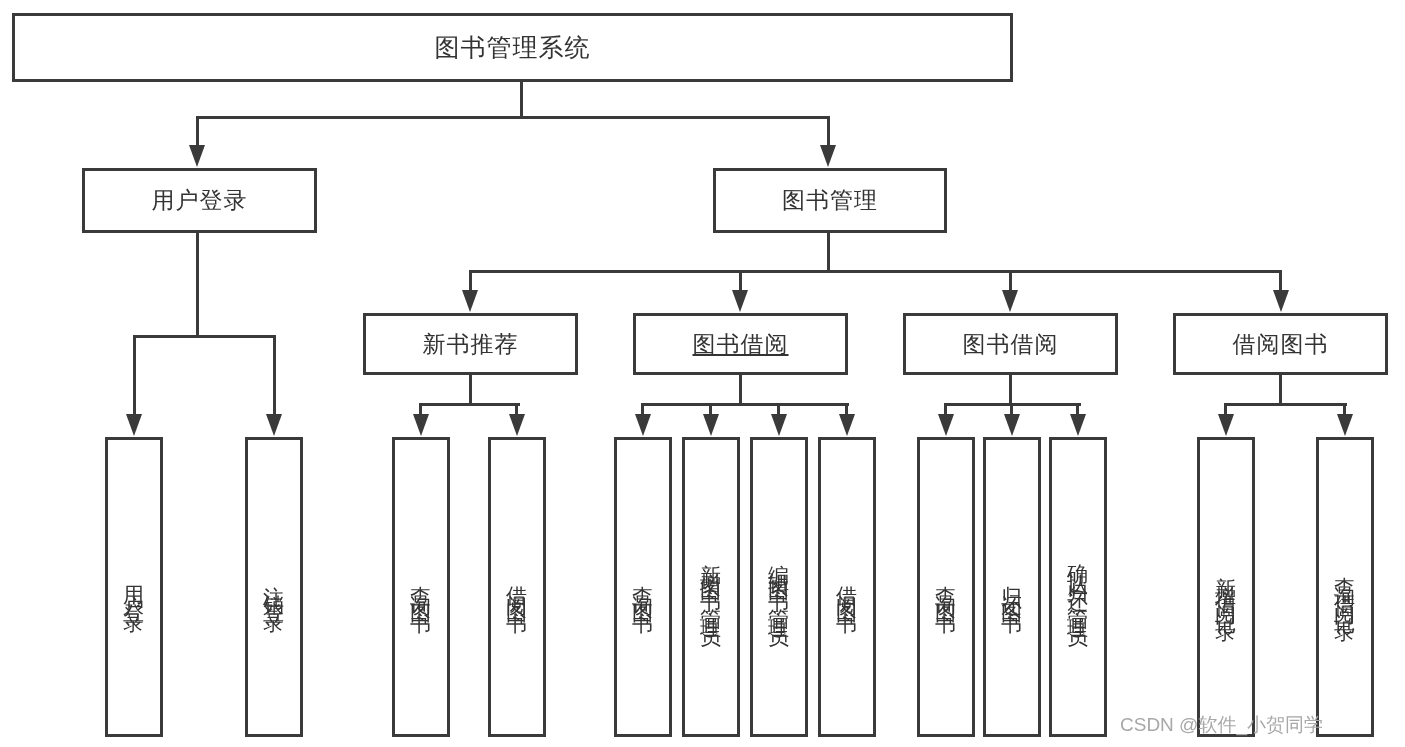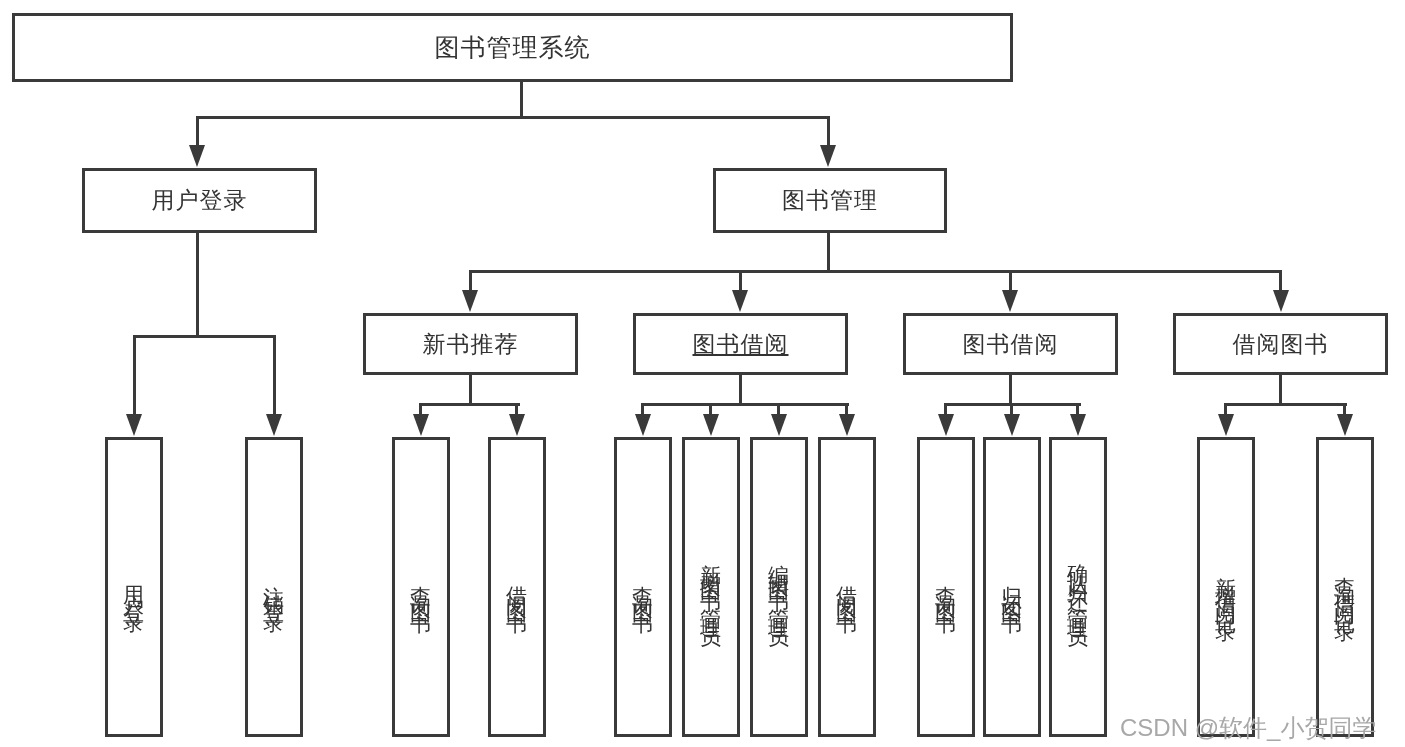--- a/index.html
+++ b/index.html
@@ -44,21 +44,21 @@
   .arw{
     position:absolute;width:0;height:0;
     border-left:8px solid transparent;
     border-right:8px solid transparent;
     border-top:22px solid var(--line);
     z-index:2;
   }
   .watermark{
     position:absolute;
     left:1120px;top:712px;
-    font-size:24px;
+    font-size:19px;
     color:var(--wm);
     z-index:4;
     white-space:nowrap;
   }
 </style>
 </head>
 <body>
 
 <div class="canvas">
 

